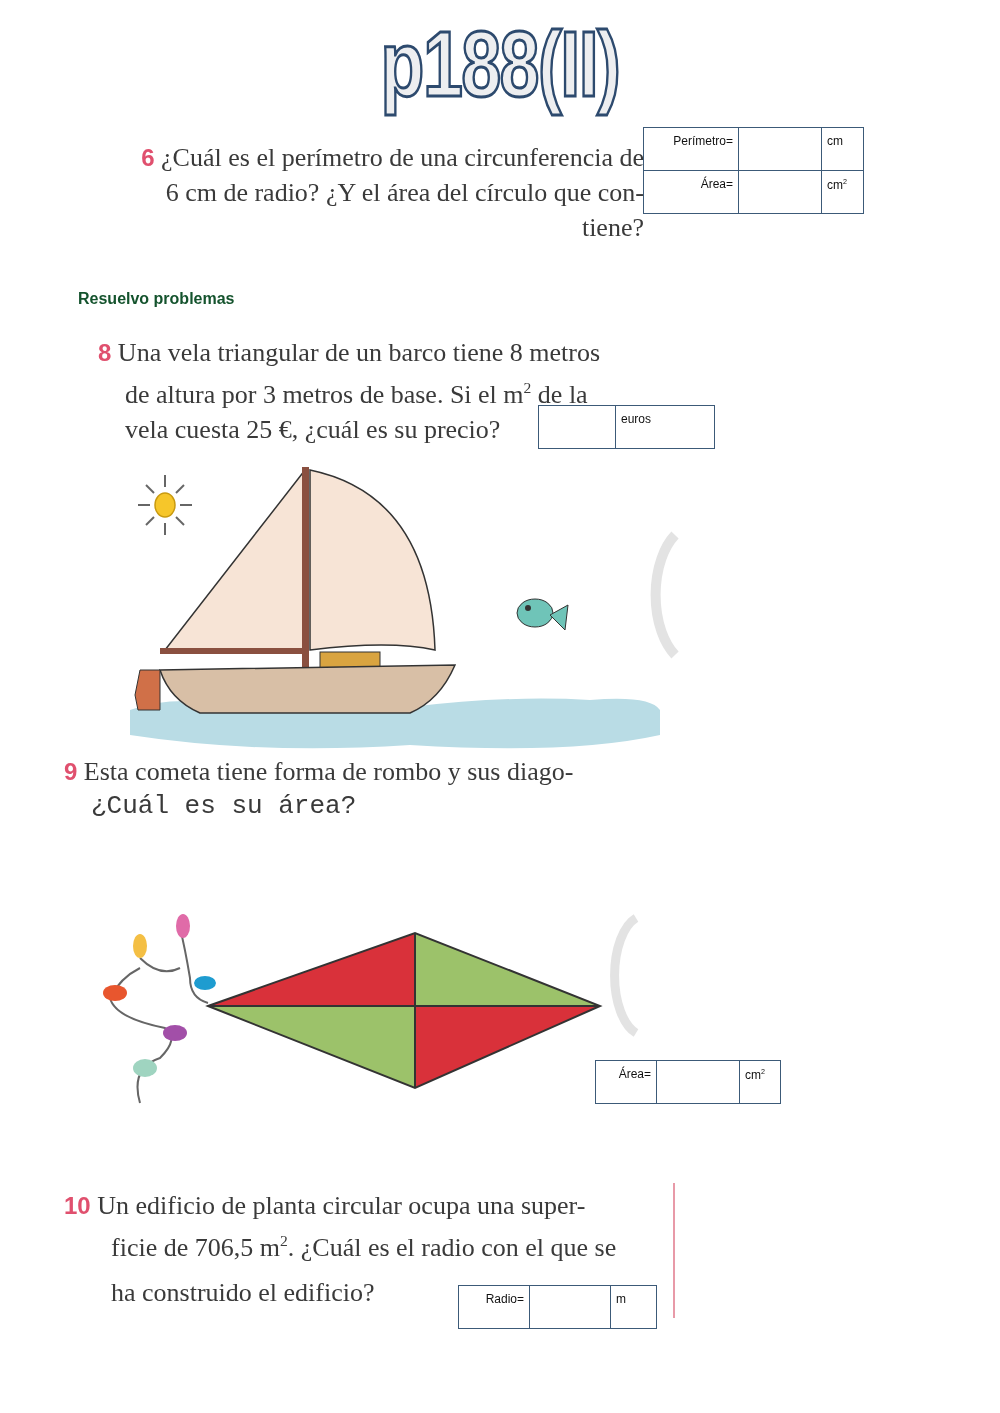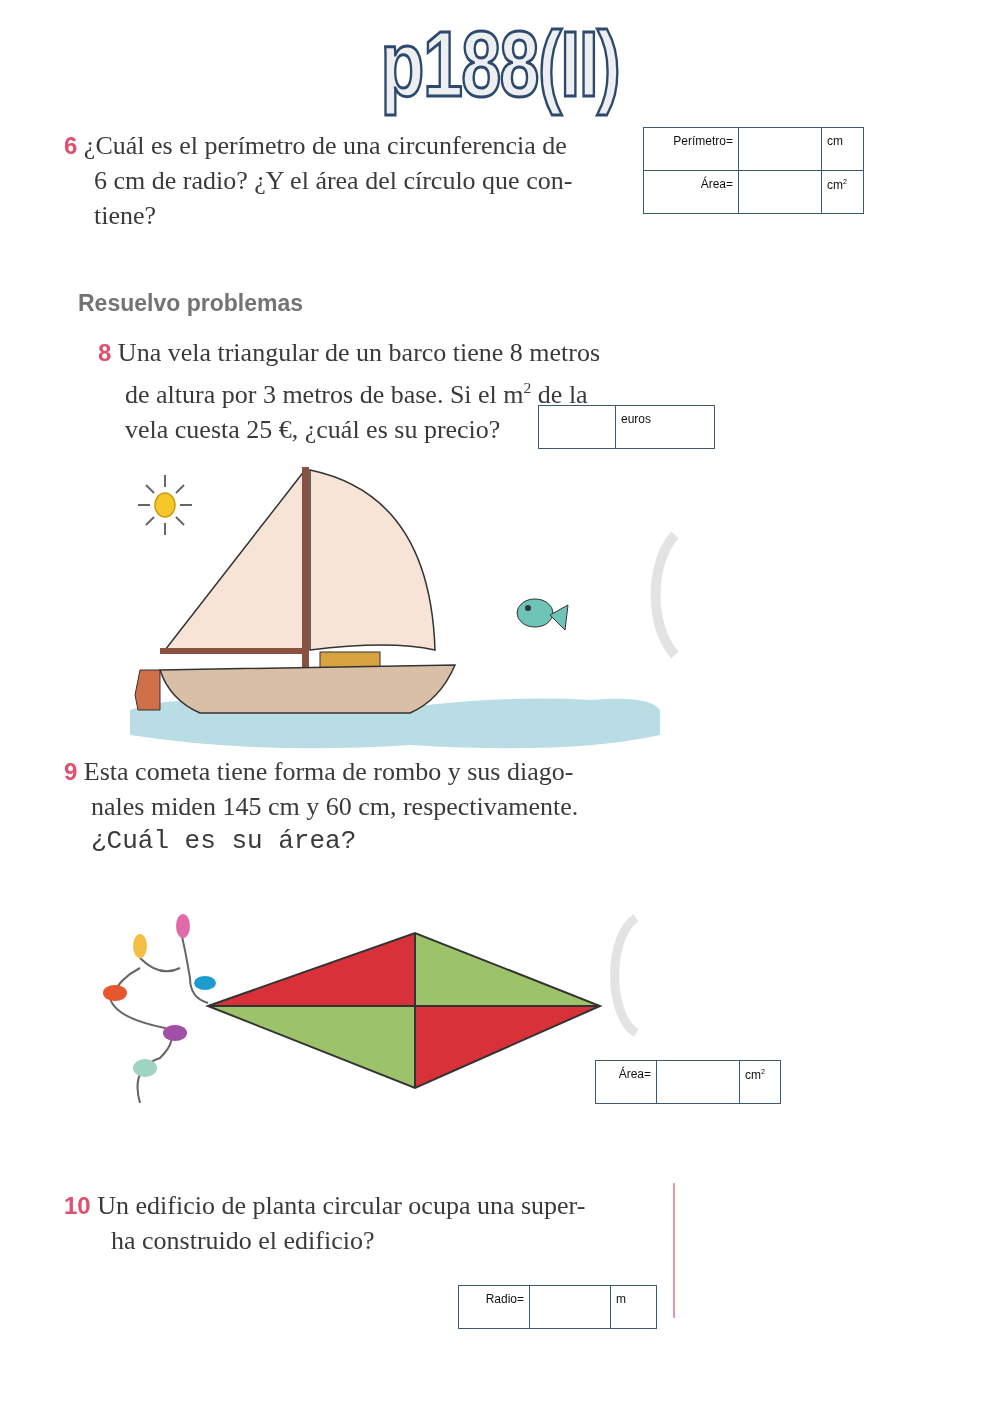--- a/index.html
+++ b/index.html
@@ -5,34 +5,34 @@
   html, body { margin:0; padding:0; background:#ffffff; }
   body { width:1000px; height:1413px; position:relative; overflow:hidden;
          font-family:"DejaVu Serif", "Liberation Serif", serif; color:#333; }
   .abs { position:absolute; }
   .title { left:0; width:1000px; top:14px; text-align:center;
            font-family:"Liberation Sans", sans-serif; font-weight:bold;
            font-size:92px; line-height:100px; letter-spacing:-2px;
            color:#edeef0; -webkit-text-stroke:3px #2d4a6e; transform:scaleX(0.78); }
   .q { font-family:"Liberation Serif", serif; font-size:26px; line-height:35px; color:#3a3a3a; }
   .num { font-family:"Liberation Sans", sans-serif; font-weight:900; color:#e0506e; font-size:24px; }
-  .section { font-family:"Liberation Sans", sans-serif; font-weight:900; color:#737373; font-size:23px; }
+  .section { font-family:"Liberation Sans", sans-serif; font-weight:900; color:#14532d; font-size:16px; }
   .ans { position:absolute; border-collapse:collapse; font-family:"Liberation Sans", sans-serif; font-size:12px; color:#111; }
   .ans td { border:1.5px solid #3c5a78; vertical-align:top; padding:6px 5px; height:30px; }
   .ans td.lbl { text-align:right; }
   .ans td.input { background:#fff; }
   sup { font-size:60%; }
   .indent { padding-left:30px; }
 </style>
 </head>
 <body>
 
 <div class="abs title">p188(II)</div>
 
-<div class="abs q" style="left:64px; top:128px; width:580px;">
+<div class="abs q" style="left:64px; top:140px; width:580px;text-align:right;">
   <div><span class="num">6</span> <span>¿Cuál es el perímetro de una circunferencia de</span></div>
   <div class="indent">6 cm de radio? ¿Y el área del círculo que con-</div>
   <div class="indent">tiene?</div>
 </div>
 <table class="ans" style="left:643px; top:127px; width:221px;">
   <tbody>
       <tr>
     <td class="lbl" style="width:84px;">Perímetro=</td>
     <td class="input" style="width:72px;"></td>
     <td>cm</td>
@@ -93,21 +93,20 @@
     <ellipse cx="425" cy="158" rx="18" ry="14" fill="#6fc4b8" stroke="#333"></ellipse>
     <path d="M440 160 L458 150 L455 175 Z" fill="#6fc4b8" stroke="#333"></path>
     <circle cx="418" cy="153" r="3" fill="#333"></circle>
   </g>
 
   <path d="M565 80 A40 70 0 0 0 565 200" fill="none" stroke="#e3e3e3" stroke-width="10"></path>
 </svg>
 
 <div class="abs q" style="left:64px; top:754px; width:600px;">
   <div><span class="num">9</span> <span>Esta cometa tiene forma de rombo y sus diago-</span></div>
-  <div style="padding-left:27px;">nales miden 145 cm y 60 cm, respectivamente.</div>
   <div style="padding-left:27px;font-family:Liberation Mono, monospace;">¿Cuál es su área?</div>
 </div>
 
 <svg class="abs" style="left:90px; top:908px;" width="550" height="200" viewBox="0 0 550 200">
 
   <path d="M118 95 Q100 90 100 70 Q95 40 90 20 M90 60 Q70 70 50 50 M50 60 Q30 70 20 90 Q25 110 75 120 Q90 130 70 150 Q40 160 50 195" fill="none" stroke="#666" stroke-width="2"></path>
 
   <ellipse cx="93" cy="18" rx="7" ry="12" fill="#e06ba8"></ellipse>
   <ellipse cx="50" cy="38" rx="7" ry="12" fill="#f4bf44"></ellipse>
   <ellipse cx="25" cy="85" rx="12" ry="8" fill="#e8562e"></ellipse>
@@ -131,21 +130,22 @@
       <tr>
     <td class="lbl" style="width:50px;">Área=</td>
     <td class="input" style="width:72px;"></td>
     <td><span>cm</span><sup>2</sup></td>
   </tr>
 </tbody>
   </table>
 
 <div class="abs q" style="left:64px; top:1188px; width:620px;">
   <div><span class="num">10</span> <span>Un edificio de planta circular ocupa una super-</span></div>
-  <div style="padding-left:47px;">ha construido el edificio?</div>
+  <div style="padding-left:47px;"><span>ficie de 706,5 m</span><sup>2</sup><span>. ¿Cuál es el radio con el que se</span></div>
+  <div style="padding-left:47px;margin-top:10px;">ha construido el edificio?</div>
 </div>
 <div class="abs" style="left:673px; top:1183px; width:2px; height:135px; background:#e89aa8;"></div>
 
 <table class="ans" style="left:458px; top:1285px; width:199px;">
   <tbody>
       <tr>
     <td class="lbl" style="width:60px;margin-top:7px;">Radio=</td>
     <td class="input" style="width:70px;"></td>
     <td>m</td>
   </tr>

